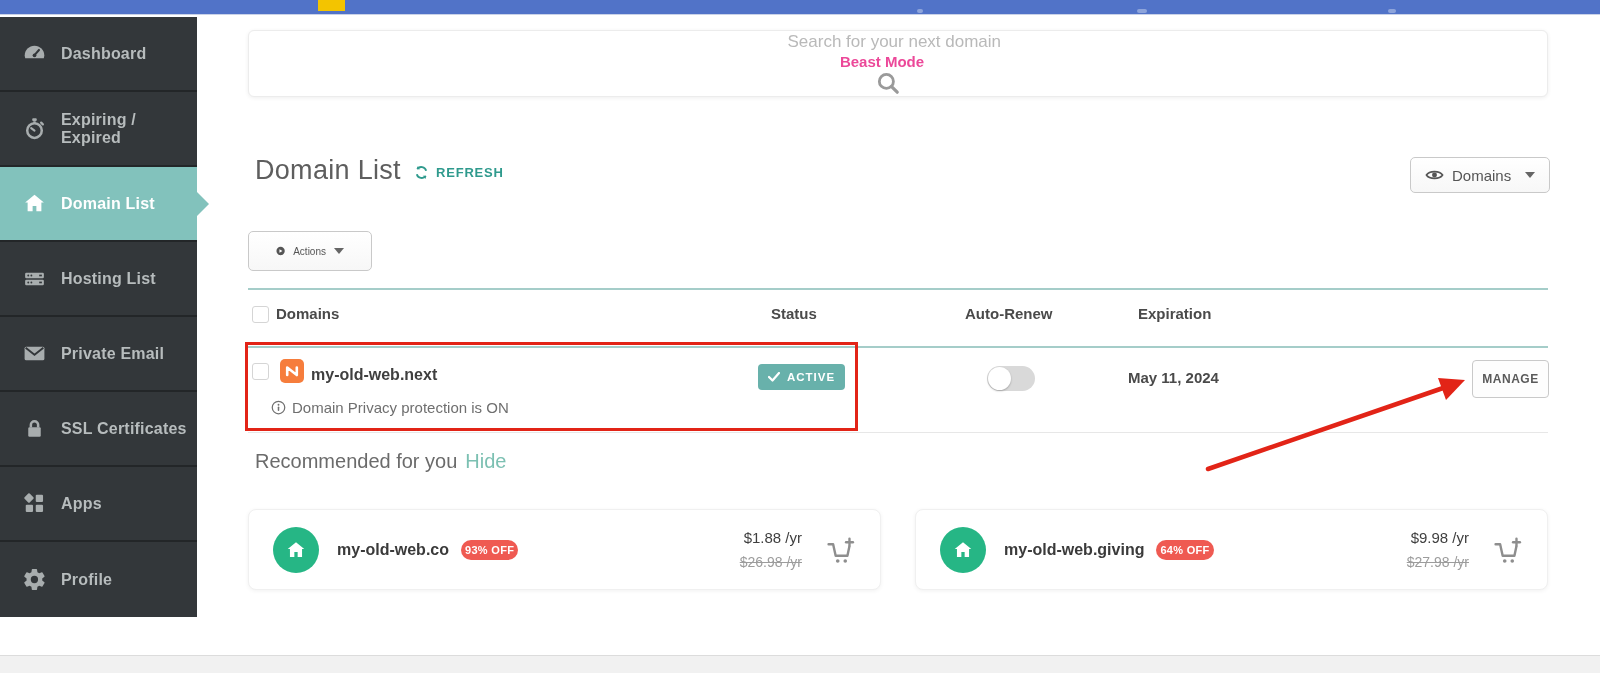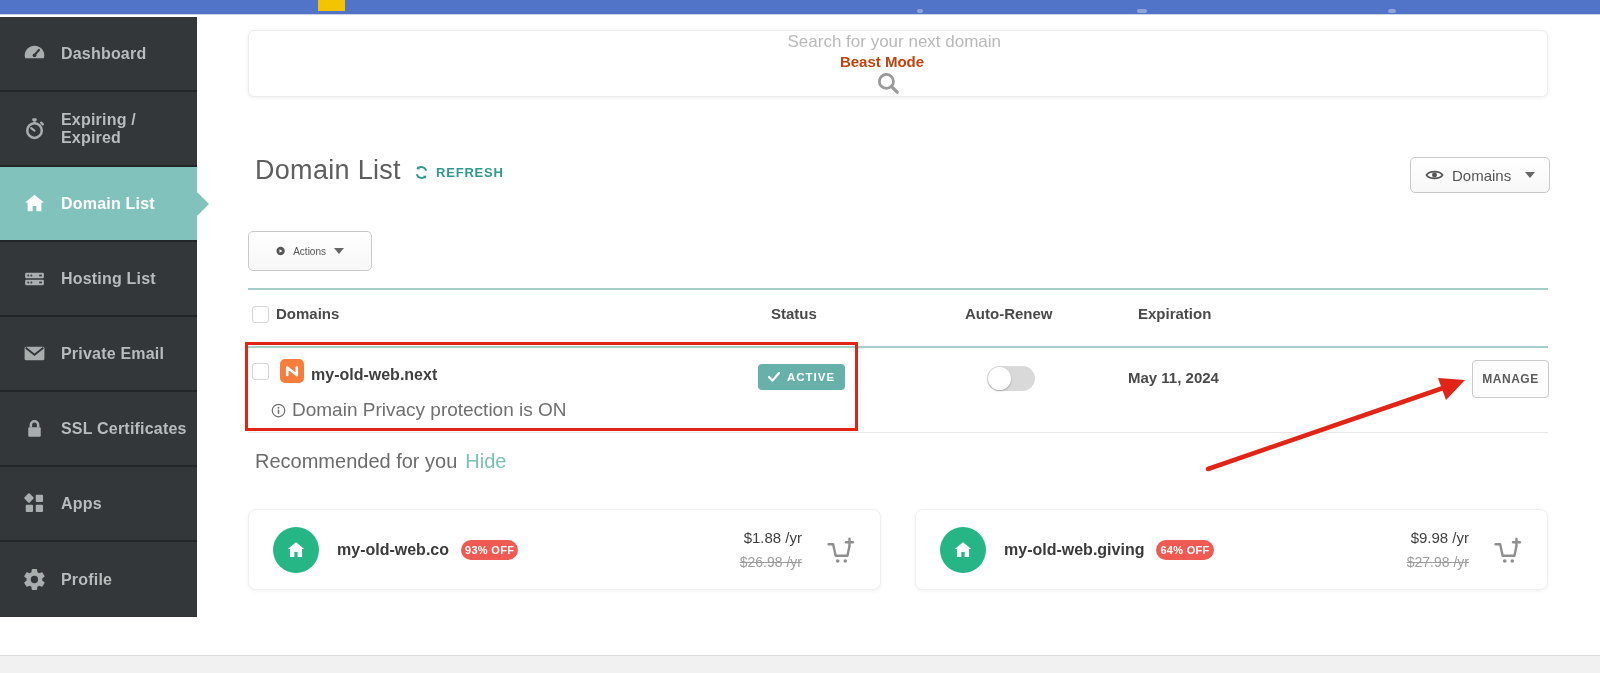--- a/index.html
+++ b/index.html
@@ -24,21 +24,21 @@
   .side-item.active::after { content:""; position:absolute; right:-12px; top:50%; margin-top:-13px;
     border-left:13px solid #82c2bc; border-top:13px solid transparent; border-bottom:13px solid transparent; }
 
   
   .searchbox { position:absolute; left:248px; top:30px; width:1300px; height:67px; background:#fff;
     border:1px solid #ececec; border-radius:6px; box-shadow:0 1px 4px rgba(0,0,0,.07);
     display:flex; align-items:center;flex-direction:column; }
   .searchbox input { flex:1; border:none; outline:none; font-size:17px; color:#555;
     padding:0 20px; font-family:"Liberation Sans",sans-serif; background:transparent;}
   .searchbox input::placeholder { color:#b9b9b9; }
-  .beast { color:#c2410c; font-weight:bold; font-size:15px; margin-right:32px; cursor:pointer; white-space:nowrap;}
+  .beast { color:#ec4899; font-weight:bold; font-size:15px; margin-right:32px; cursor:pointer; white-space:nowrap;}
   .search-ico { margin-right:20px; cursor:pointer; display:flex; }
 
   
   .page-title { position:absolute; left:255px; top:155px; font-size:27px; font-weight:300; color:#5e5e5e; letter-spacing:.3px;}
   .refresh { position:absolute; left:413px; top:164px; display:flex; align-items:center; gap:6px;
     color:#2f9a8d; font-size:13px; font-weight:bold; letter-spacing:.8px; cursor:pointer;}
 
   .btn { background:linear-gradient(#ffffff,#f7f7f7); border:1px solid #c9c9c9; border-radius:5px;
     display:flex; align-items:center; cursor:pointer; color:#555; }
   .domains-btn { position:absolute; left:1410px; top:157px; width:140px; height:36px; padding:0 14px; gap:8px; font-size:15px;}
@@ -50,21 +50,21 @@
   .hline { position:absolute; left:248px; width:1300px; }
   .teal-line { height:2px; background:#a5cdc9; }
   .gray-line { height:1px; background:#e7e7e7; }
   .cbx { position:absolute; width:17px; height:17px; border:1px solid #d5d5d5; border-radius:3px; background:#fff; cursor:pointer;}
   .th { position:absolute; font-size:15px; font-weight:bold; color:#4a4a4a; }
 
   .domain-tile { position:absolute; left:280px; top:359px; width:24px; height:24px; border-radius:5px;
     background:#f67d3c; display:flex; align-items:center; justify-content:center; }
   .domain-name { position:absolute; left:311px; top:366px; font-size:16px; font-weight:bold; color:#3f3f3f; }
   .info-row { position:absolute; left:271px; top:399px; display:flex; align-items:center; gap:6px;
-    color:#6f6f6f; font-size:19px; }
+    color:#6f6f6f; font-size:15px; }
   .badge { position:absolute; left:758px; top:364px; width:87px; height:26px; background:#68b1ab; border-radius:4px;
     color:#fff; font-size:11.5px; font-weight:bold; letter-spacing:1px; display:flex; align-items:center; justify-content:center; gap:7px;}
   .toggle { position:absolute; left:987px; top:366px; width:48px; height:25px; background:#d9d9d9; border-radius:13px; cursor:pointer;}
   .toggle .knob { position:absolute; left:1px; top:1px; width:23px; height:23px; background:#fff; border-radius:50%;
     box-shadow:0 1px 2px rgba(0,0,0,.25); }
   .expiry { position:absolute; left:1128px; top:369px; font-size:15px; font-weight:bold; color:#4a4a4a; }
   .manage-btn { position:absolute; left:1472px; top:360px; width:77px; height:38px; background:#fdfdfd;
     border:1px solid #c9c9c9; border-radius:4px; color:#5a5a5a; font-size:12px; font-weight:bold; letter-spacing:.5px;
     display:flex; align-items:center; justify-content:center; cursor:pointer;}
 

